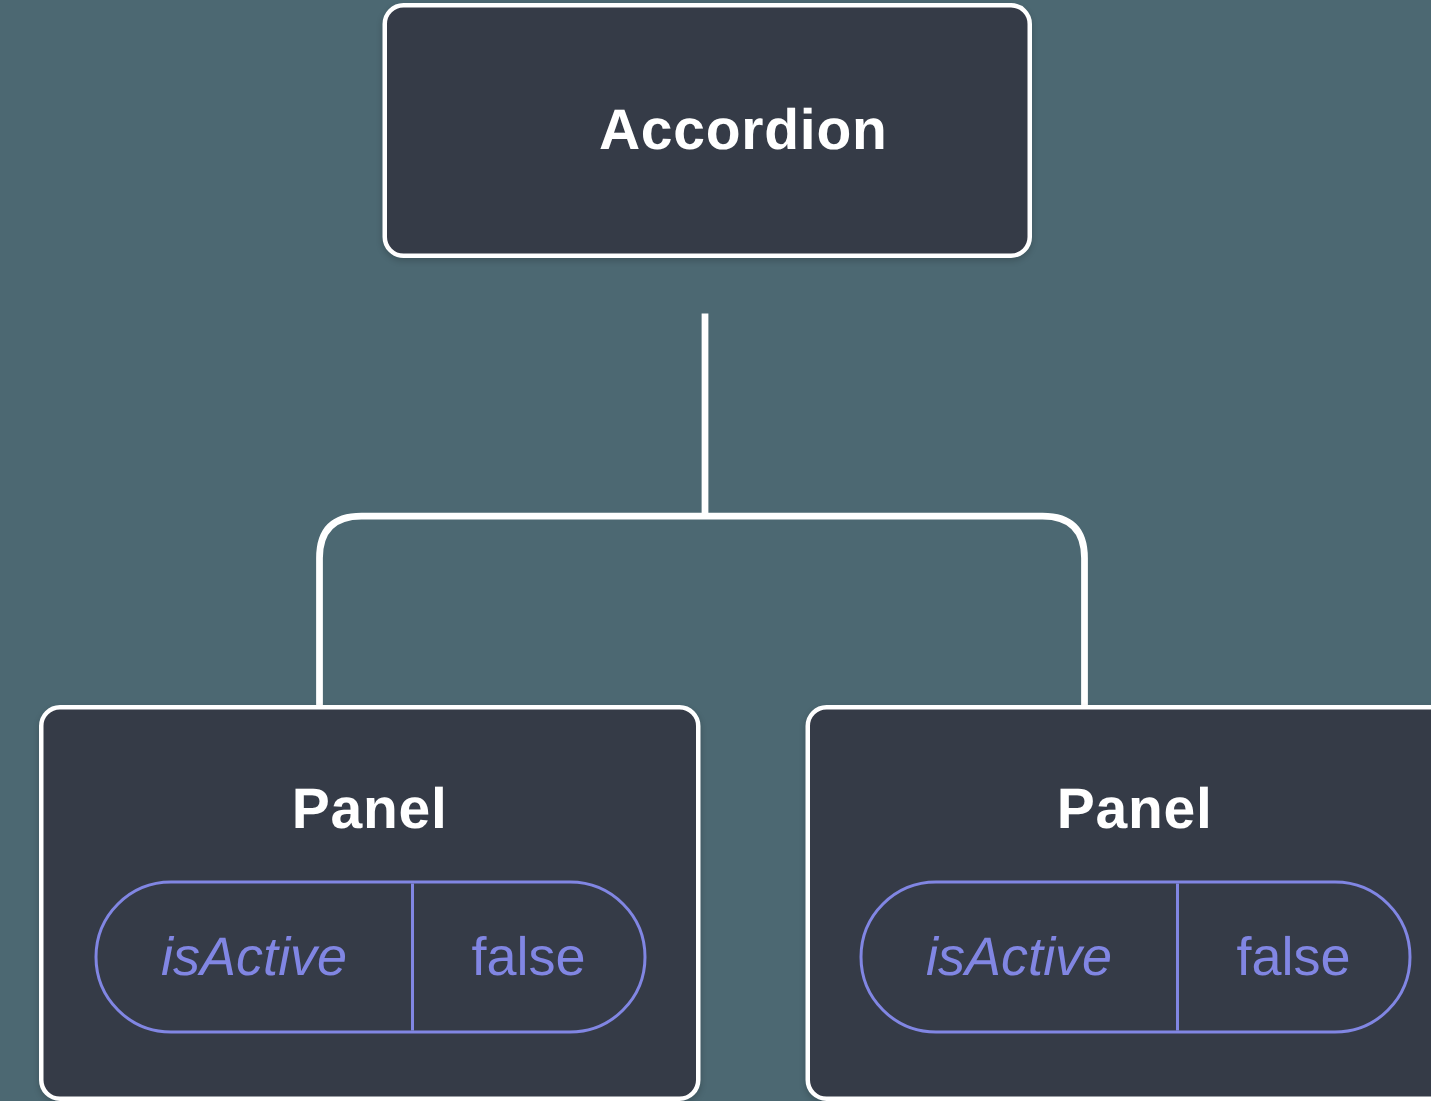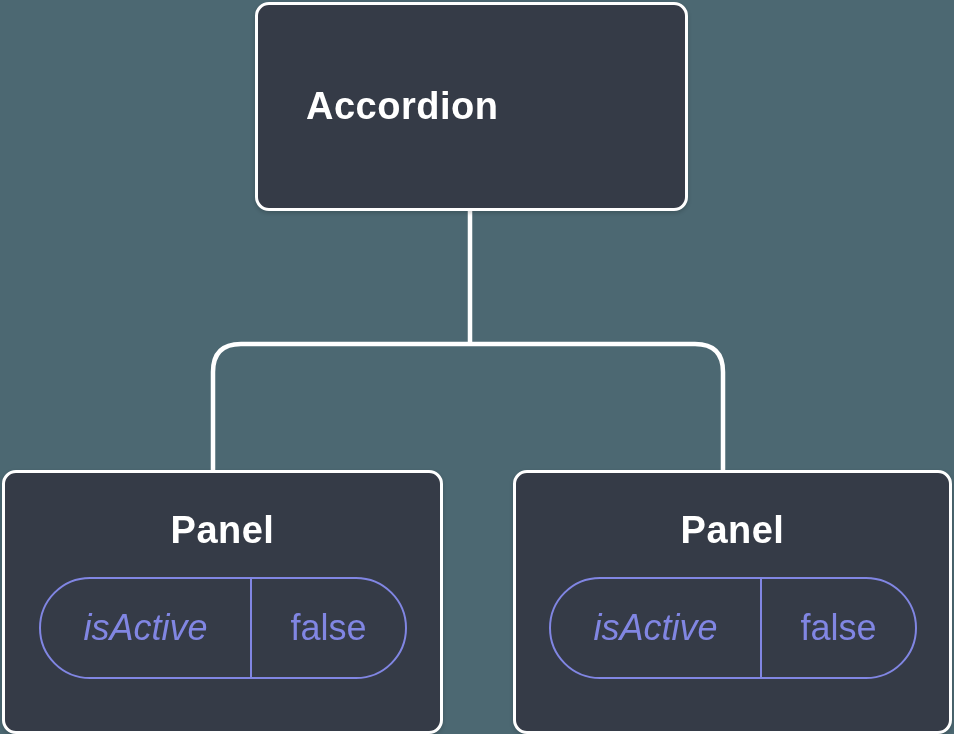--- a/index.html
+++ b/index.html
@@ -35,38 +35,40 @@
     position: absolute;
     background: var(--node-fill);
     border: 3px solid var(--node-border);
     border-radius: 14px;
     box-shadow: 0 2px 4px rgba(0,0,0,0.18);
   }
   .root-node {
     left: 255px;
     top: 2px;
     width: 433px;
-    height: 209px;
+    height: 170px;
     display: flex;
     align-items: center;
+    justify-content: center;
     padding-left: 48px;
   }
   .node-label {
     color: var(--label);
     font-size: 38px;
     font-weight: 600;
     letter-spacing: 0.5px;
   }
   .child-node {
     top: 470px;
     height: 264px;
     display: flex;
     flex-direction: column;
     align-items: center;
-    padding-top: 36px;
+    padding-top: 46px;
+    margin-left: 24px;
   }
   .child-node.left  { left: 2px;   width: 441px; }
   .child-node.right { left: 513px; width: 439px; }
   .state-pill {
     margin-top: 25px;
     width: 368px;
     height: 102px;
     border: 2.5px solid var(--accent);
     border-radius: 51px;
     display: flex;

